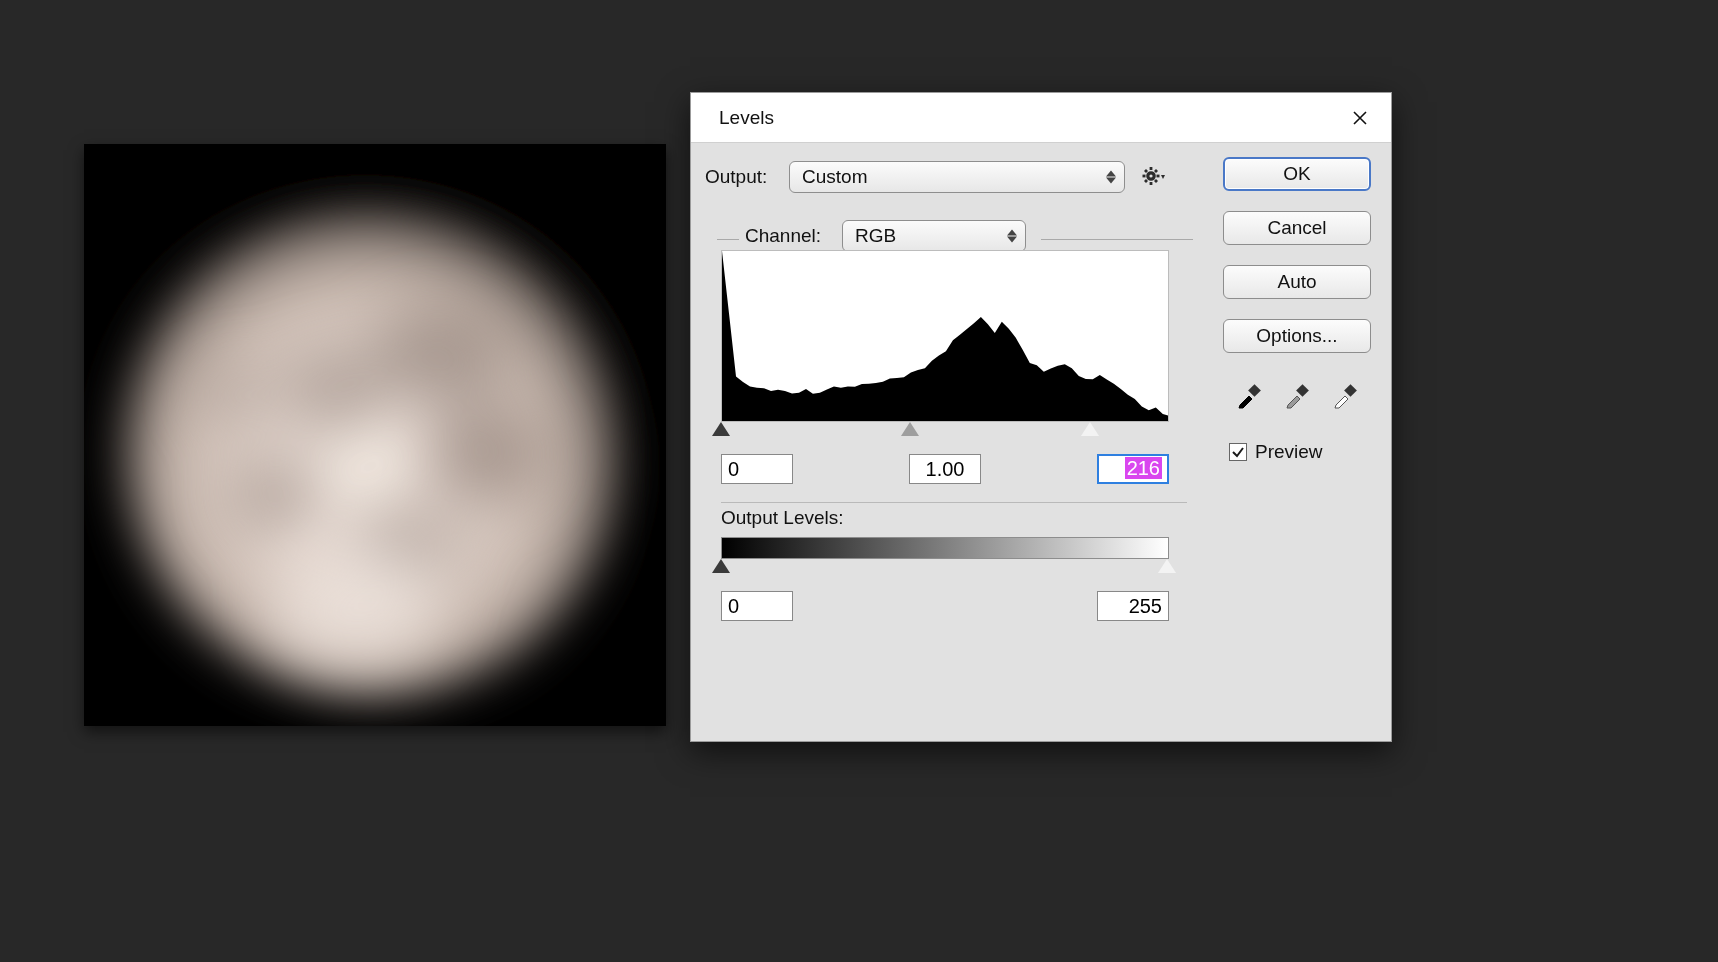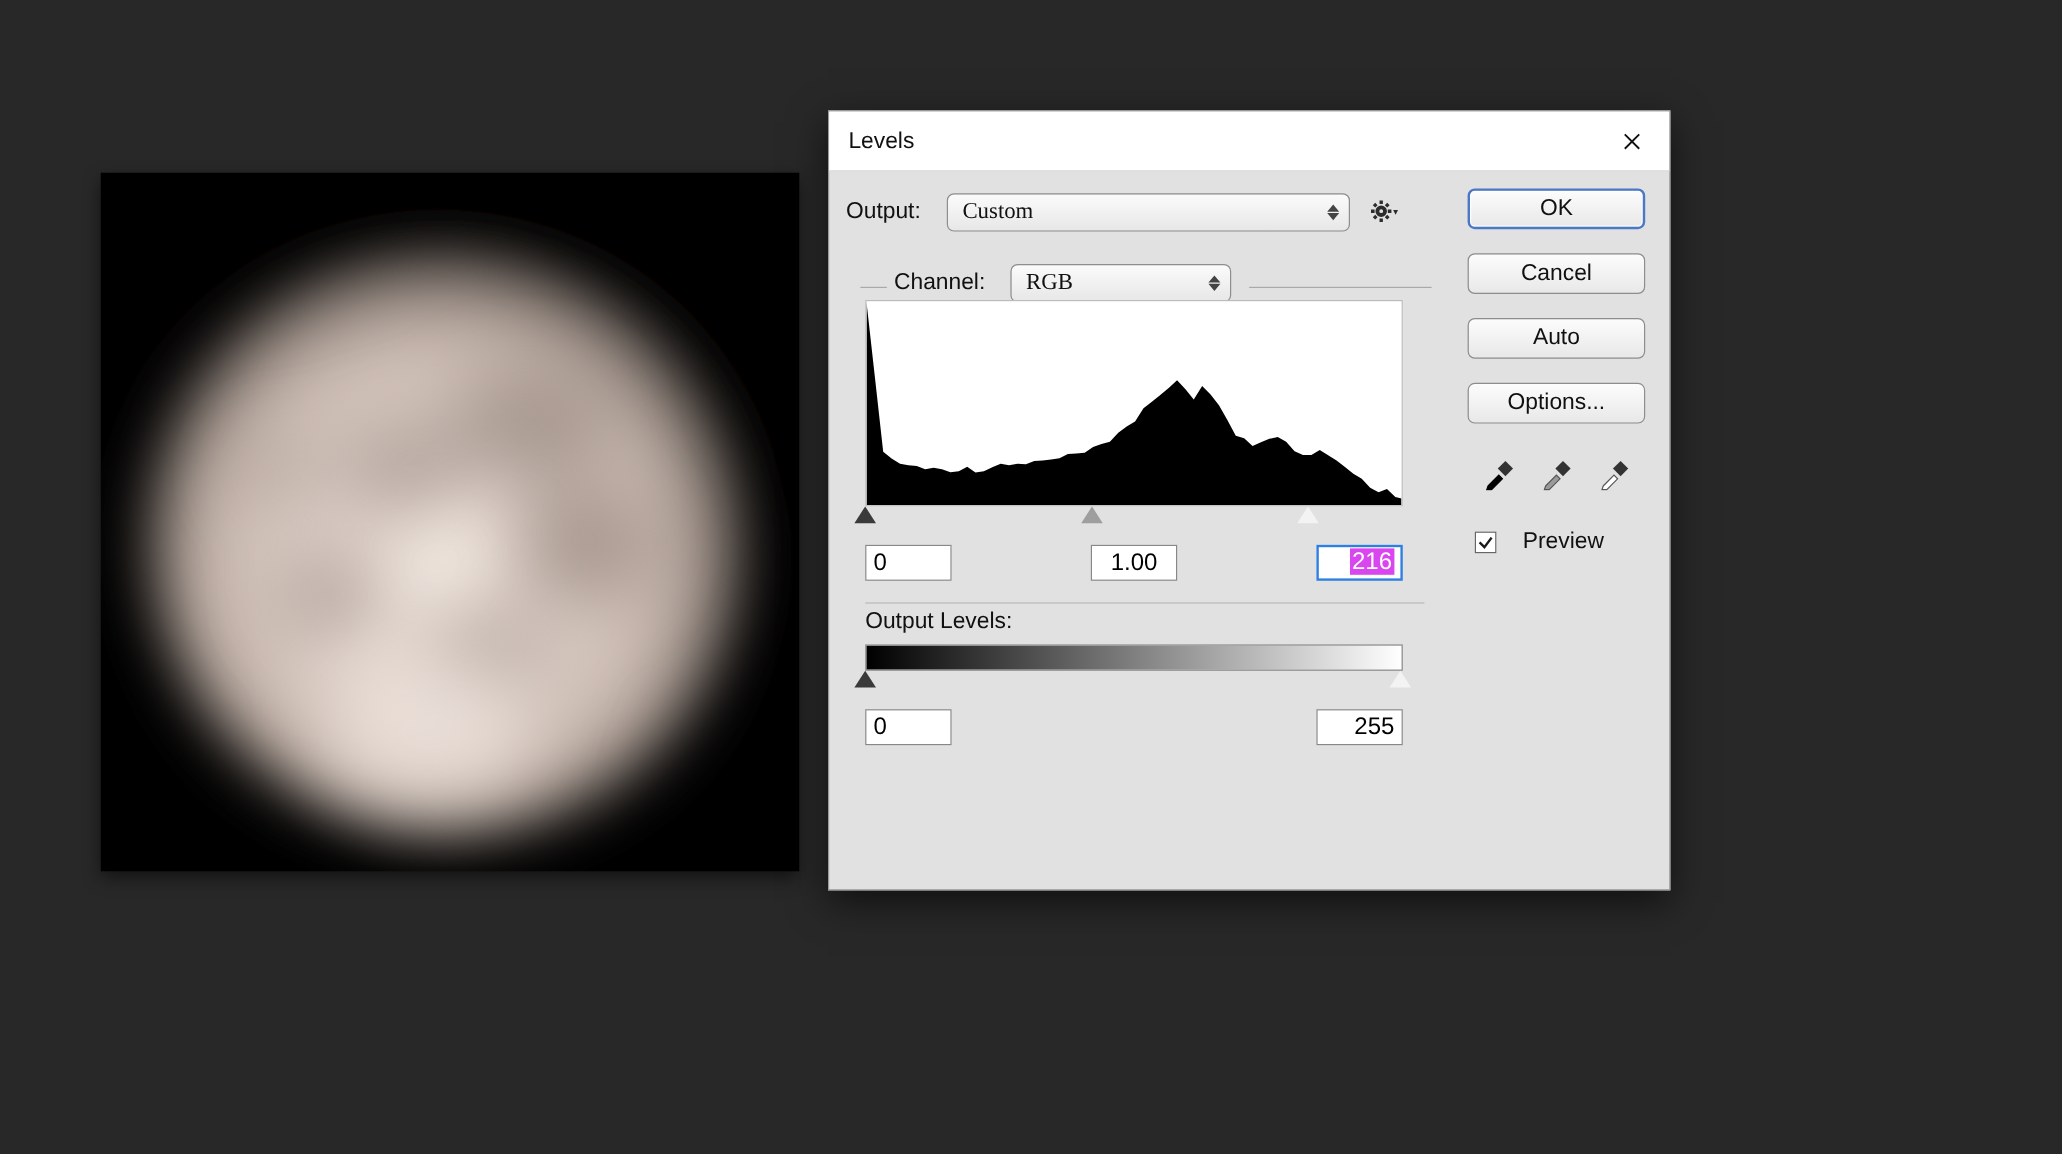--- a/index.html
+++ b/index.html
@@ -37,21 +37,21 @@
     box-shadow: 0 10px 30px rgba(0,0,0,.6);
     font-size: 19px;
     color: #111;
   }
   .titlebar {
     height: 50px;
     background: #fff;
     display: flex;
     align-items: center;
     justify-content: space-between;
-    padding: 0 14px 0 16px;
+    padding: 0 14px 0 28px;
     border-bottom: 1px solid #d0d0d0;
   }
   .titlebar .title { font-size: 19px; }
   .close-btn {
     width: 34px; height: 34px;
     display: flex; align-items: center; justify-content: center;
     cursor: pointer;
   }
   .close-btn svg { width: 16px; height: 16px; }
 
@@ -79,21 +79,20 @@
     position: relative;
     background: linear-gradient(#fbfbfb,#e7e7e7);
     border: 1px solid #8e8e8e;
     border-radius: 6px;
     height: 32px;
     display: flex;
     align-items: center;
     padding: 0 30px 0 12px;
     font-size: 19px;
     cursor: pointer;
-    font-family: Liberation Serif, serif;
   }
   .select .stepper {
     position: absolute;
     right: 8px; top: 50%;
     transform: translateY(-50%);
     display: flex; flex-direction: column; gap: 1px;
   }
   .select .stepper span{
     width:0;height:0;border-left:5px solid transparent;border-right:5px solid transparent;
   }
@@ -259,21 +258,21 @@
     margin-top: 8px;
   }
   .eye{
     width:30px;height:30px;cursor:pointer;
     display:flex;align-items:center;justify-content:center;
   }
 
   .preview-row{
     display:flex;
     align-items:center;
-    gap:22px;
+    gap:8px;
     font-size:19px;
     align-self: flex-start;
     margin-left: 6px;
     margin-top: 10px;
   }
   .checkbox{
     width:18px;height:18px;
     background:#fff;border:1px solid #666;
     display:flex;align-items:center;justify-content:center;
     cursor:pointer;

